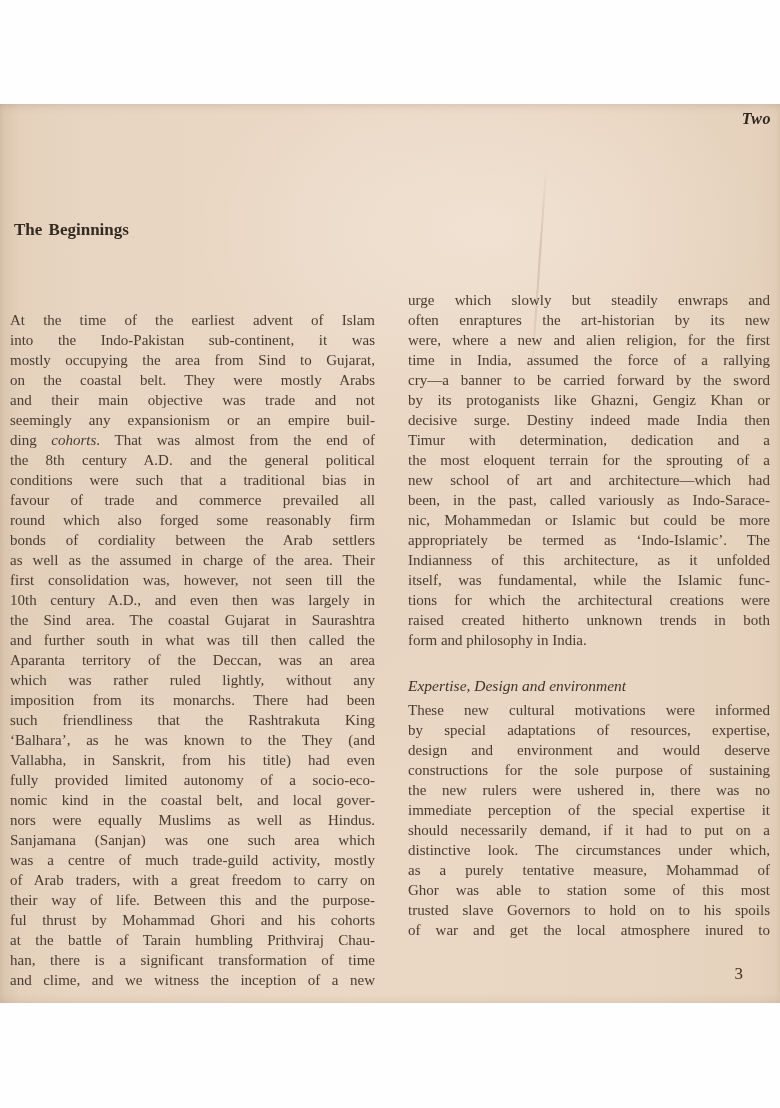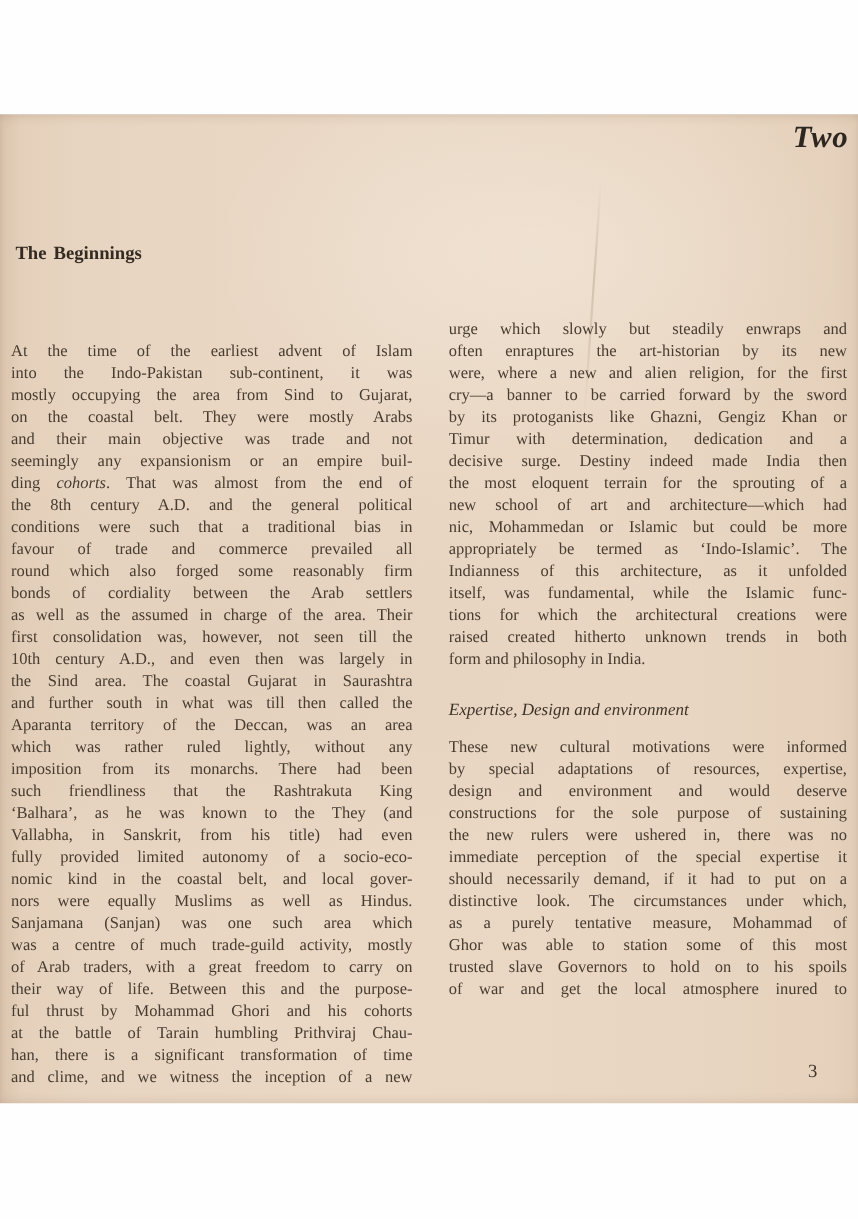--- a/index.html
+++ b/index.html
@@ -36,21 +36,21 @@
     top: 60px;
     width: 2px;
     height: 210px;
     background: linear-gradient(180deg, rgba(140,110,80,0) 0%, rgba(140,110,80,0.25) 40%, rgba(140,110,80,0.18) 70%, rgba(140,110,80,0) 100%);
     transform: rotate(4deg);
   }
   .chapter-label {
     position: absolute;
     top: 6px;
     right: 9px;
-    font-size: 28px;
+    font-size: 16px;
     font-weight: bold;
     font-style: italic;
     color: #2e2720;
     letter-spacing: 0.5px;
   }
   .section-heading {
     position: absolute;
     left: 14px;
     top: 116px;
     font-size: 17px;
@@ -73,21 +73,21 @@
     text-align-last: justify;
     white-space: normal;
   }
   .line.endline {
     text-align-last: left;
   }
   .subheading {
     height: 20px;
     line-height: 20px;
     margin-top: 26px;
-    margin-bottom: 14px;
+    margin-bottom: 4px;
     font-style: italic;
     font-size: 15.5px;
     color: #3c3328;
   }
   .page-number {
     position: absolute;
     right: 37px;
     top: 860px;
     font-size: 17px;
     color: #3e352a;
@@ -134,26 +134,28 @@
         <div class="line">their way of life. Between this and the purpose-</div>
         <div class="line">ful thrust by Mohammad Ghori and his cohorts</div>
         <div class="line">at the battle of Tarain humbling Prithviraj Chau-</div>
         <div class="line">han, there is a significant transformation of time</div>
         <div class="line">and clime, and we witness the inception of a new</div>
       </div>
     <div class="column right" id="right-col">
         <div class="line">urge which slowly but steadily enwraps and</div>
         <div class="line">often enraptures the art-historian by its new</div>
         <div class="line">were, where a new and alien religion, for the first</div>
+        <div class="line">time in India, assumed the force of a rallying</div>
         <div class="line">cry—a banner to be carried forward by the sword</div>
         <div class="line">by its protoganists like Ghazni, Gengiz Khan or</div>
+        <div class="line">decisive surge. Destiny indeed made India then</div>
         <div class="line">Timur with determination, dedication and a</div>
-        <div class="line">decisive surge. Destiny indeed made India then</div>
         <div class="line">the most eloquent terrain for the sprouting of a</div>
         <div class="line">new school of art and architecture—which had</div>
+        <div class="line">been, in the past, called variously as Indo-Sarace-</div>
         <div class="line">nic, Mohammedan or Islamic but could be more</div>
         <div class="line">appropriately be termed as ‘Indo-Islamic’. The</div>
         <div class="line">Indianness of this architecture, as it unfolded</div>
         <div class="line">itself, was fundamental, while the Islamic func-</div>
         <div class="line">tions for which the architectural creations were</div>
         <div class="line">raised created hitherto unknown trends in both</div>
         <div class="line endline">form and philosophy in India.</div>
         <div class="subheading">Expertise, Design and environment</div>
         <div class="line">These new cultural motivations were informed</div>
         <div class="line">by special adaptations of resources, expertise,</div>

